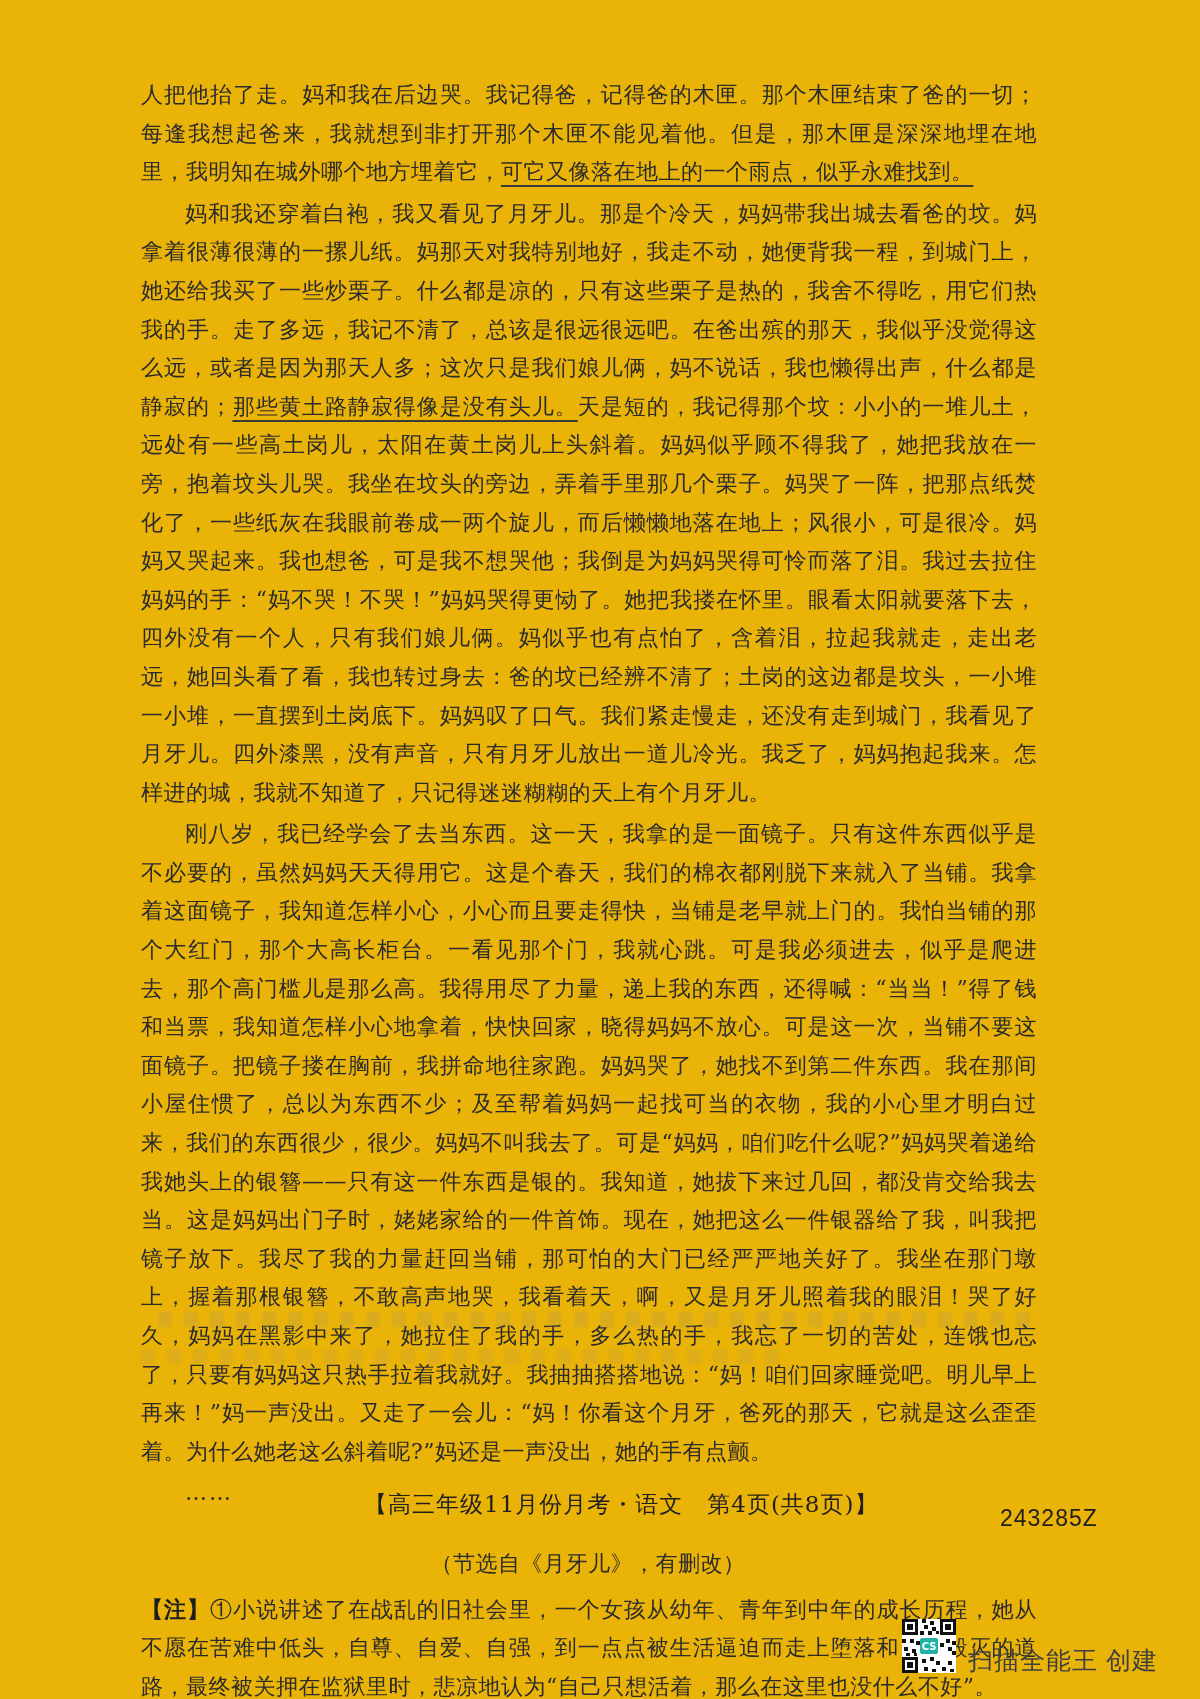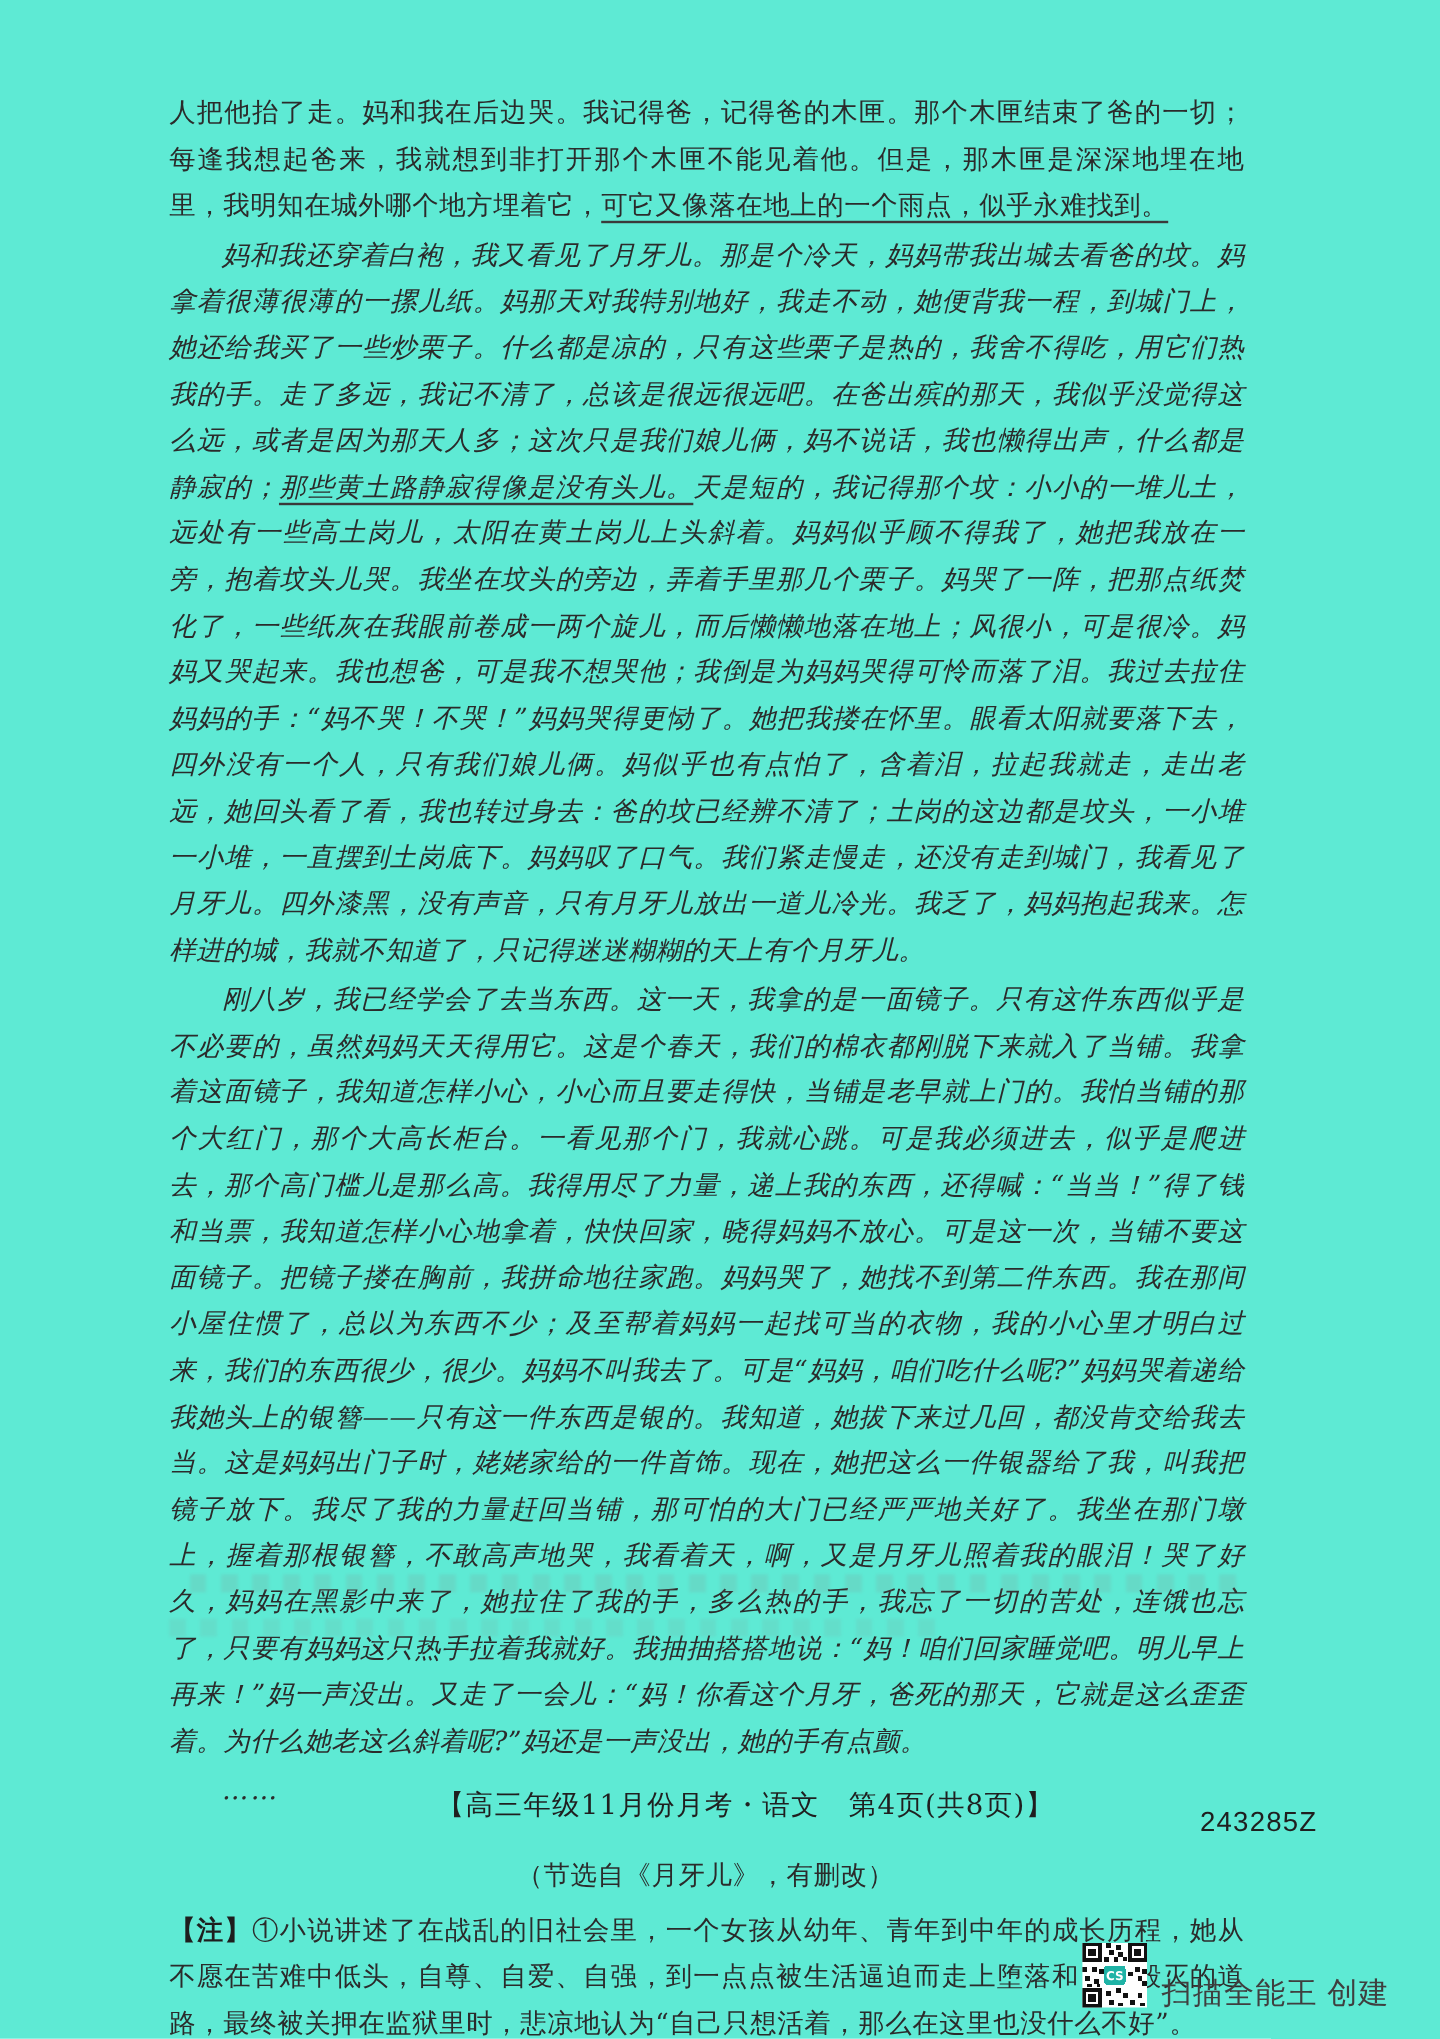--- a/index.html
+++ b/index.html
@@ -2,31 +2,31 @@
 <html lang="zh"><head>
 <meta charset="utf-8">
 <style>
   html,body{margin:0;padding:0;}
   body{
     width:1200px;height:1699px;position:relative;overflow:hidden;
     background:#ffffff;
     font-family:"DejaVu Serif","Liberation Serif",serif;
   }
   .page{
-    position:absolute;inset:0;background:#5eead4;
+    position:absolute;inset:0;background:#eab308;
   }
   
   .content{
     position:absolute;left:141px;top:76px;width:896px;
     font-size:22px;line-height:38.6px;color:#2b2b2b;
     text-align:justify;text-justify:inter-ideograph;
     letter-spacing:0.5px;
   }
   .content p{margin:0 0 3px 0;}
-  .content p.indent{text-indent:2em;font-style:italic;}
+  .content p.indent{text-indent:2em;}
   .u{
     text-decoration:underline;
     text-underline-offset:6px;
     text-decoration-thickness:1.5px;
     text-decoration-color:#3a3a3a;
   }
   .ellipsis-line{letter-spacing:2px;}
   .attribution{
     text-align:center;
     margin-top:32px !important;

